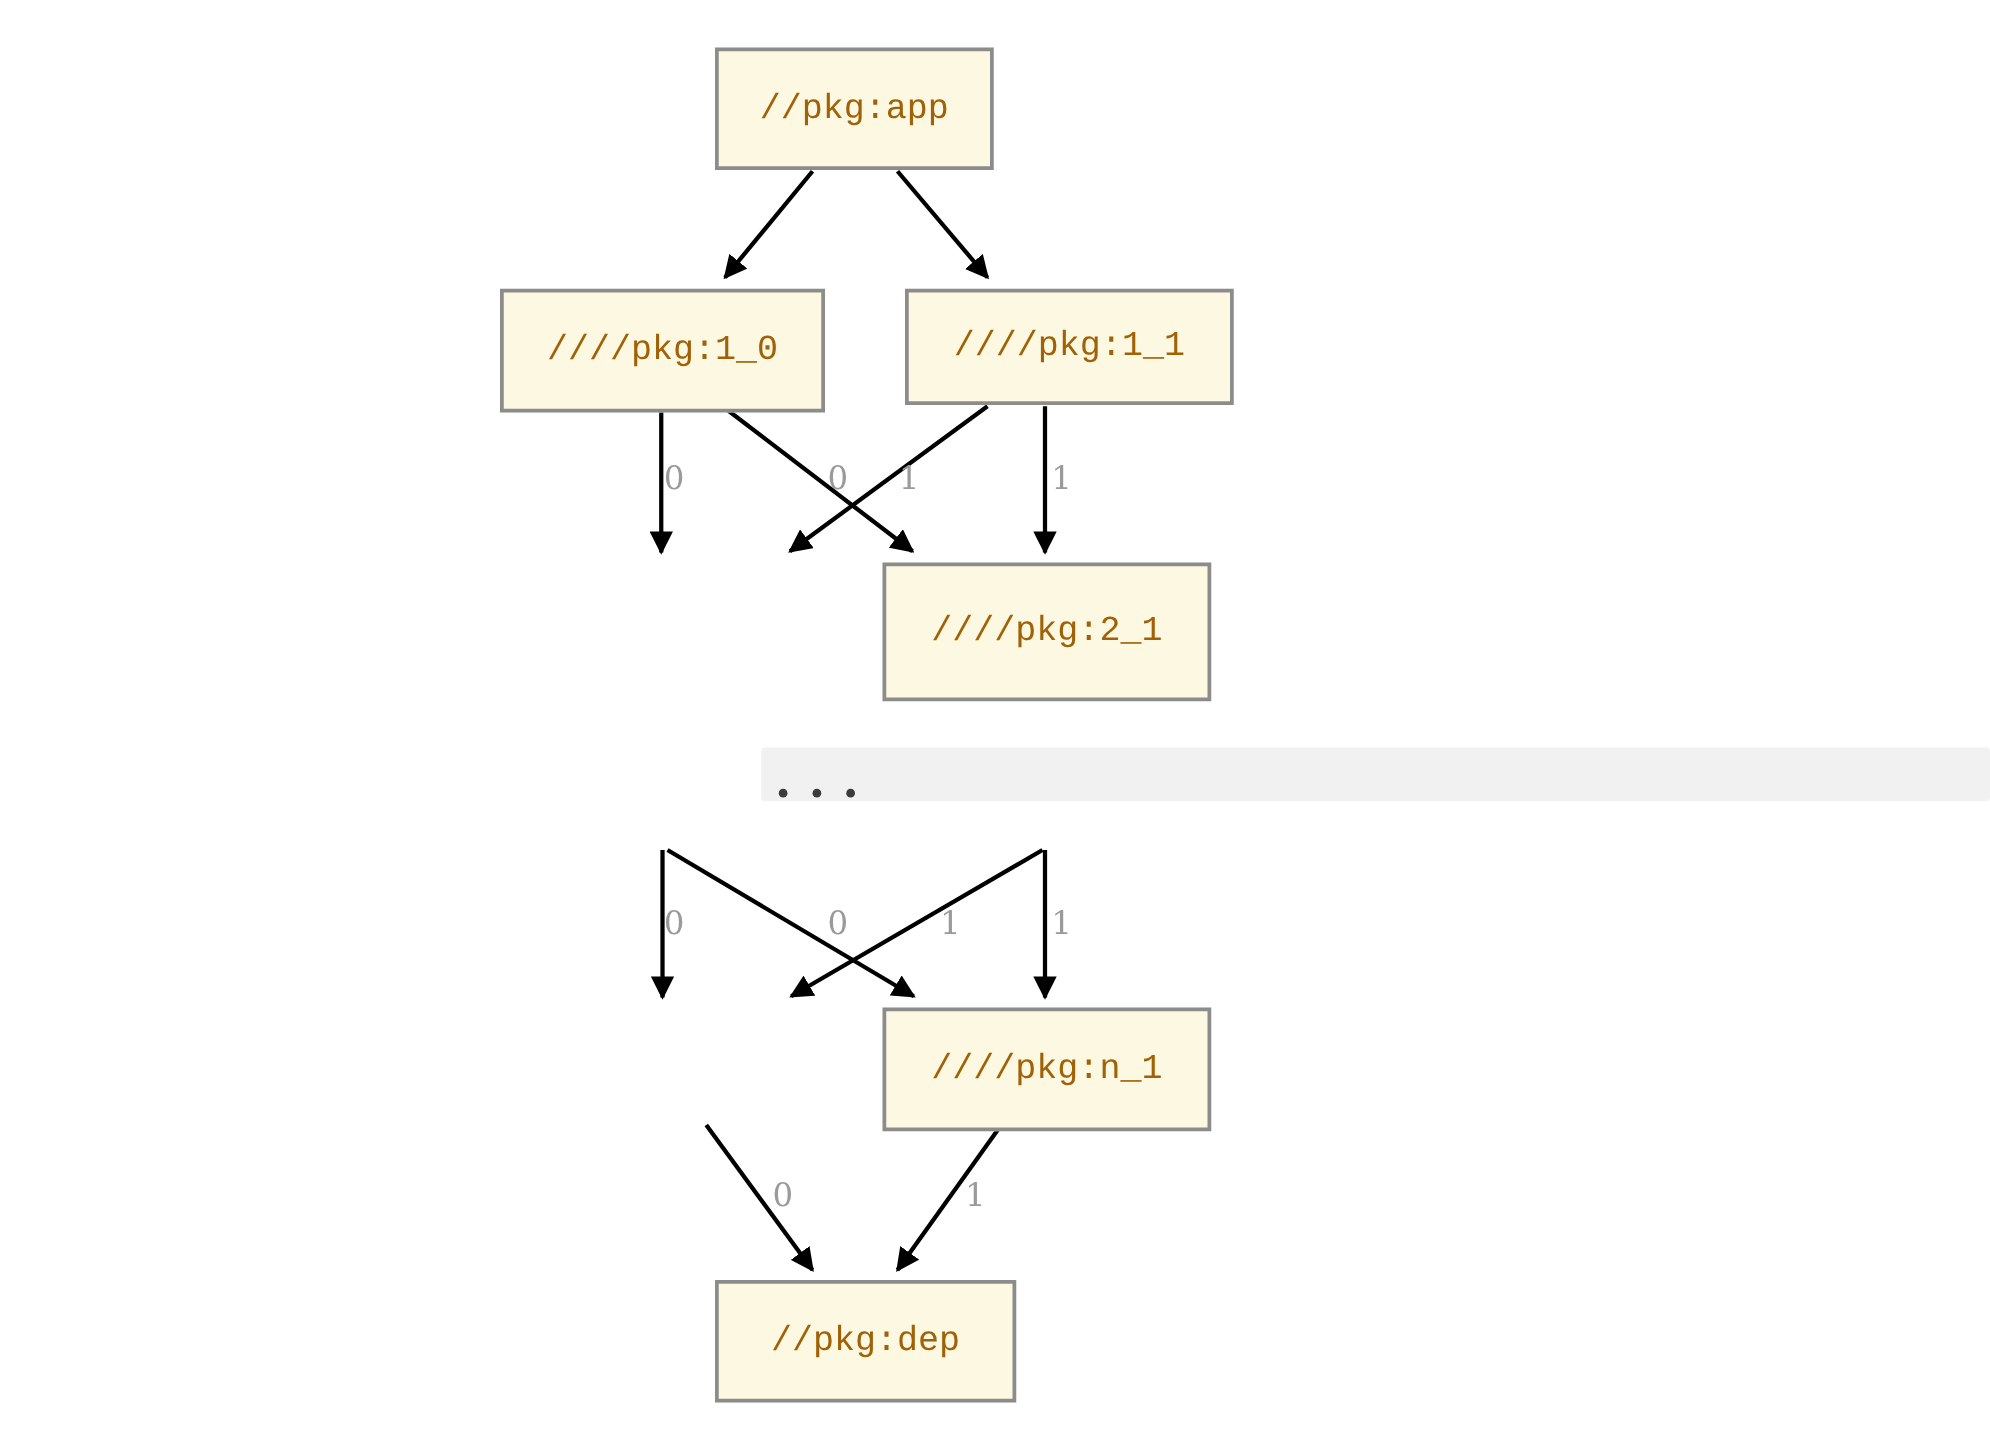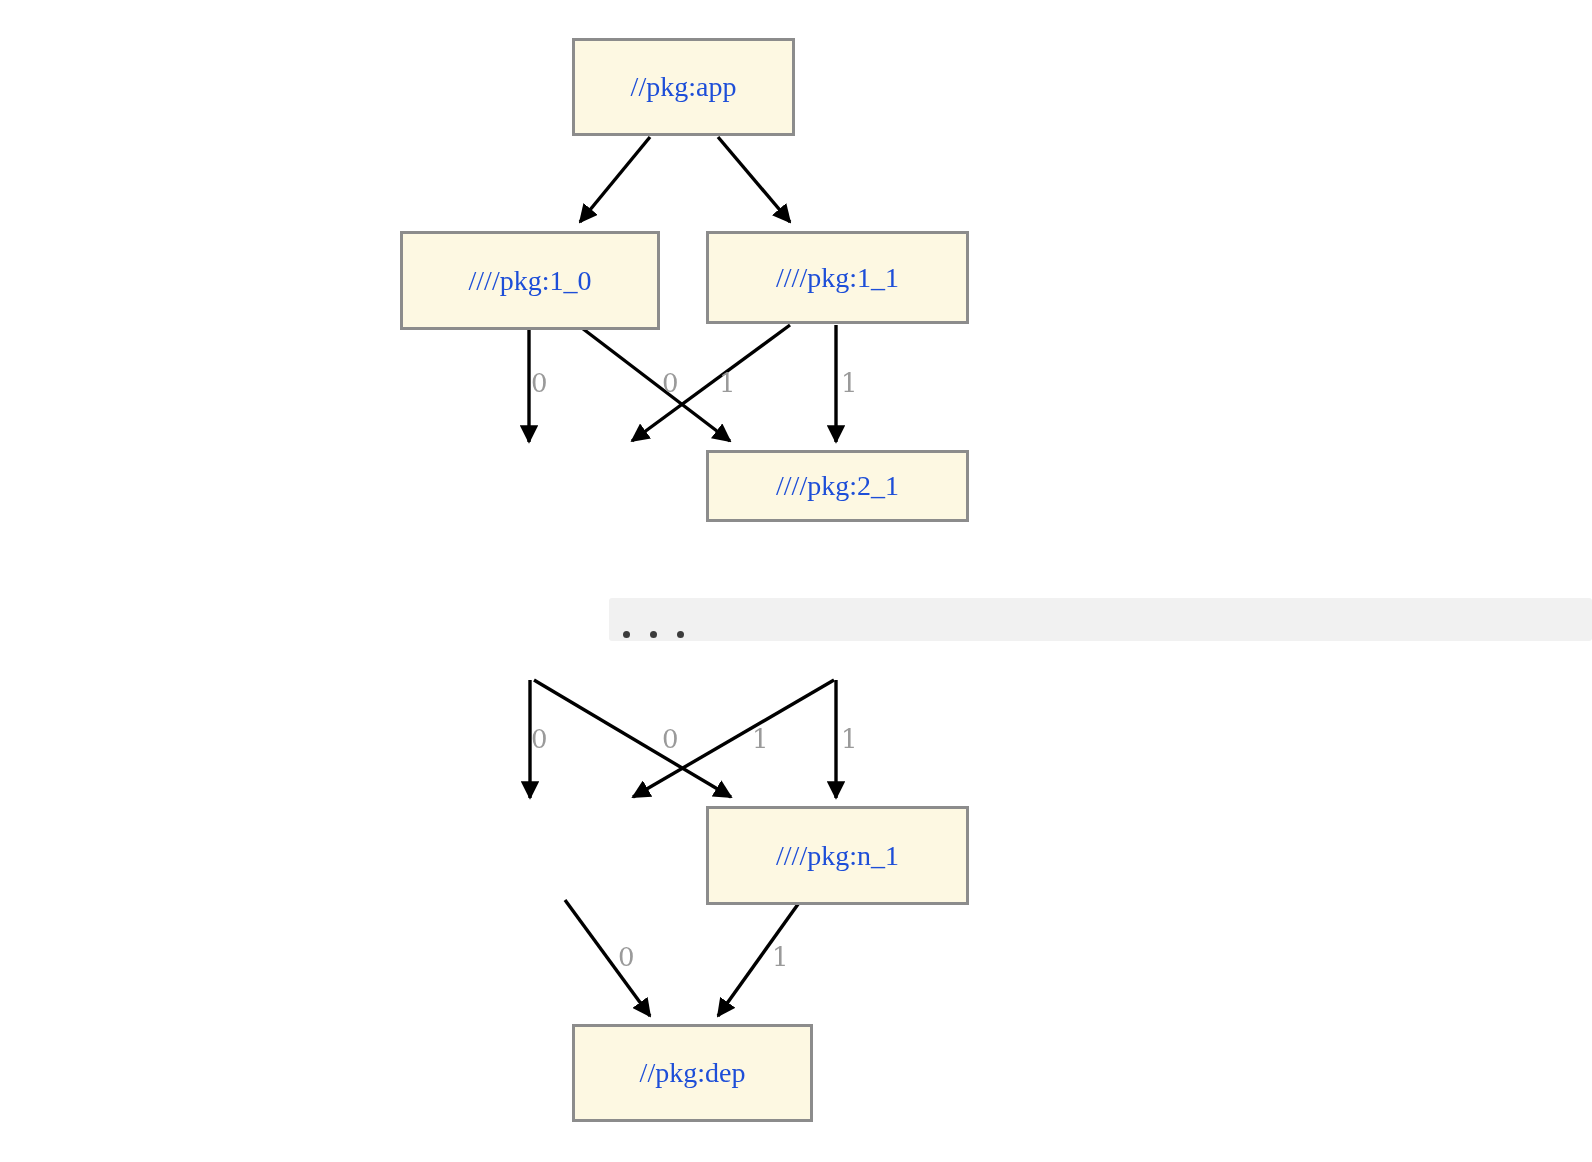--- a/index.html
+++ b/index.html
@@ -20,23 +20,23 @@
   .node {
     position: absolute;
     box-sizing: border-box;
     background: #fdf8e2;
     border: 3px solid #8c8c8c;
     display: flex;
     align-items: center;
     justify-content: center;
   }
   .node-label {
-    font-family: Liberation Serif, serif;
+    font-family: Liberation Mono, monospace;
     font-size: 28px;
-    color: #1d4ed8;
+    color: #a16207;
     letter-spacing: 0px;
     white-space: nowrap;
   }
   .edge-label {
     position: absolute;
     font-family: "DejaVu Serif", "Liberation Serif", serif;
     font-size: 26px;
     color: #9a9a9a;
     white-space: nowrap;
     line-height: 1;
@@ -106,26 +106,26 @@
   </svg>
 
   <div class="node" style="left:572px; top:38px; width:223px; height:98px;">
     <span class="node-label">//pkg:app</span>
   </div>
 
   <div class="node" style="left:400px; top:231px; width:260px; height:99px;">
     <span class="node-label">////pkg:1_0</span>
   </div>
 
-  <div class="node" style="left:706px; top:231px; width:263px; height:93px;">
+  <div class="node" style="left:724px; top:231px; width:263px; height:93px;">
     <span class="node-label">////pkg:1_1</span>
   </div>
 
 
-  <div class="node" style="left:706px; top:450px; width:263px; height:72px;">
+  <div class="node" style="left:706px; top:450px; width:263px; height:111px;">
     <span class="node-label">////pkg:2_1</span>
   </div>
 
 
   <div class="node" style="left:706px; top:806px; width:263px; height:99px;">
     <span class="node-label">////pkg:n_1</span>
   </div>
 
   <div class="node" style="left:572px; top:1024px; width:241px; height:98px;">
     <span class="node-label">//pkg:dep</span>

